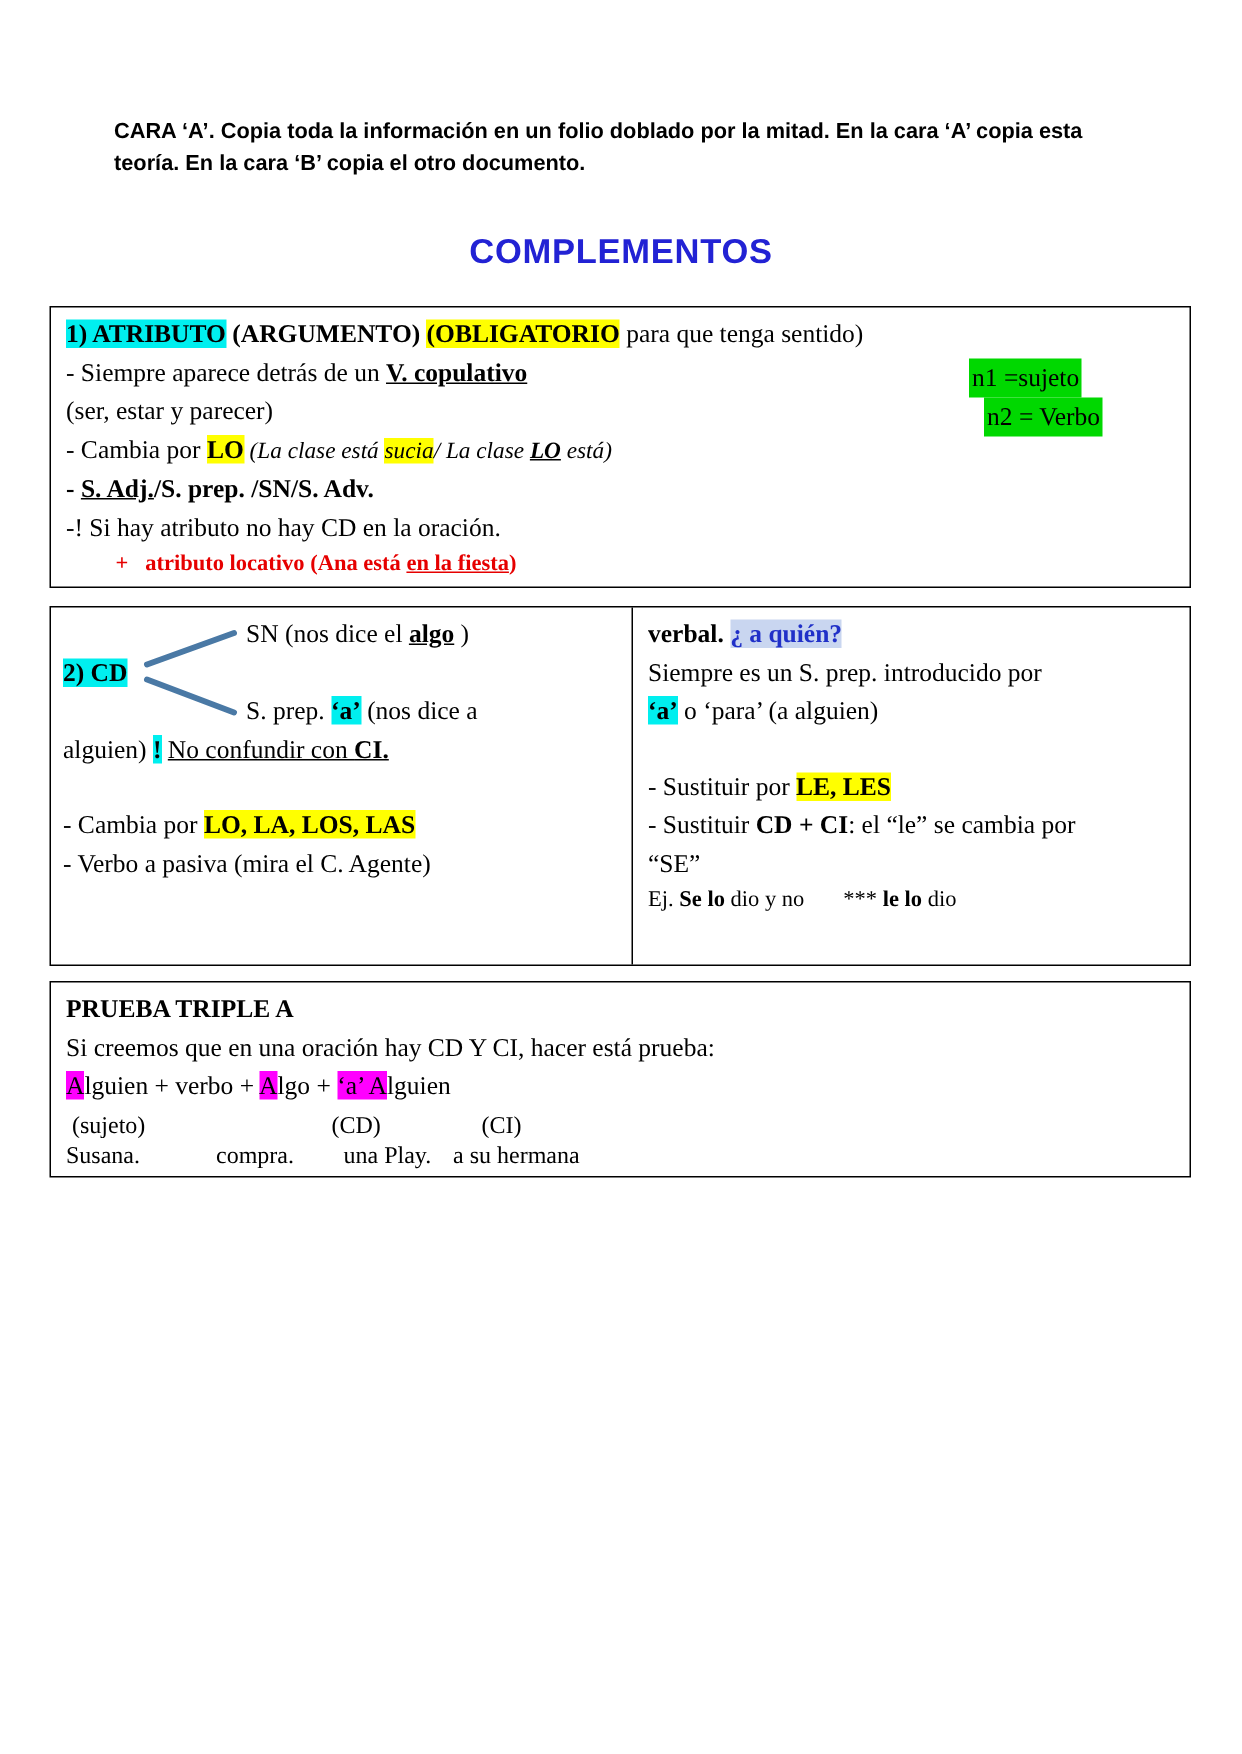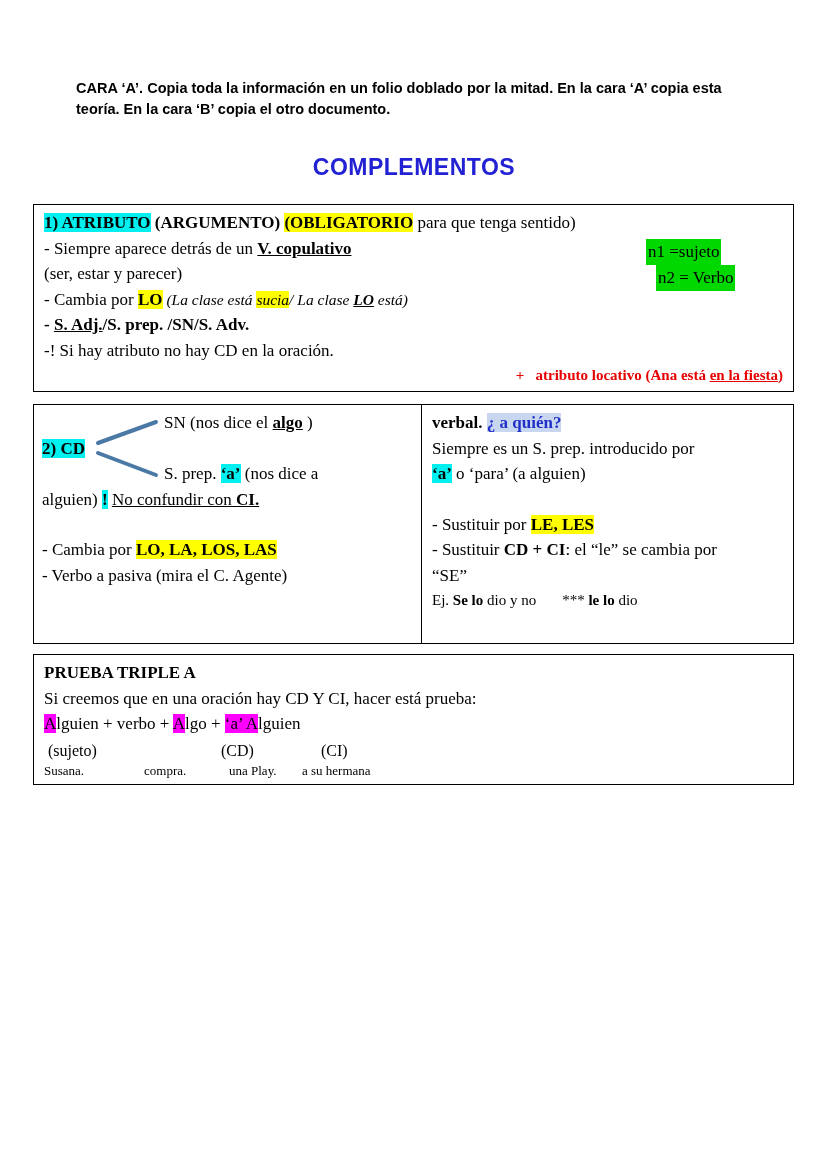--- a/index.html
+++ b/index.html
@@ -29,33 +29,33 @@
   .box3 { top:654px; height:131px; padding:5px 10px; }
   .line { white-space:nowrap; }
   .b { font-weight:bold; }
   .u { text-decoration:underline; }
   .i { font-style:italic; font-size:15.5px; }
   .hc { background:#00efef; }
   .hy { background:#ffff00; }
   .hm { background:#ff00ff; }
   .hb { background:#c9d6f0; color:#2030c8;margin-top:32px; }
   .red { color:#e60000; font-weight:bold; font-size:15px; }
-  .red-line { margin-left:33px;text-align:right; }
+  .red-line { margin-left:33px; }
   .n-label { position:absolute; background:#00d800; padding:0 2px; font-size:17px; }
   .n1 { left:612px; top:34px; }
   .n2 { left:622px; top:60px;text-align:right; }
   .indent { margin-left:122px; }
   .gap { height:25px; }
   .fork { position:absolute; left:0; top:0; pointer-events:none; }
   .small { font-size:15px; line-height:25px; }
   .stars { margin-left:26px; }
   .prueba-rows { position:relative; height:46px; margin-top:1px; }
   .prueba-rows span { position:absolute; white-space:nowrap; }
   .r1 { top:0; font-size:16px; }
-  .r2 { top:20px; font-size:13px; }
+  .r2 { top:20px; font-size:16px; }
 </style>
 </head>
 <body>
 
 <div class="page">
 
   <div class="header-note">CARA ‘A’. Copia toda la información en un folio doblado por la mitad. En la cara ‘A’ copia esta teoría. En la cara ‘B’ copia el otro documento.</div>
 
   <div class="doc-title">COMPLEMENTOS</div>
 

